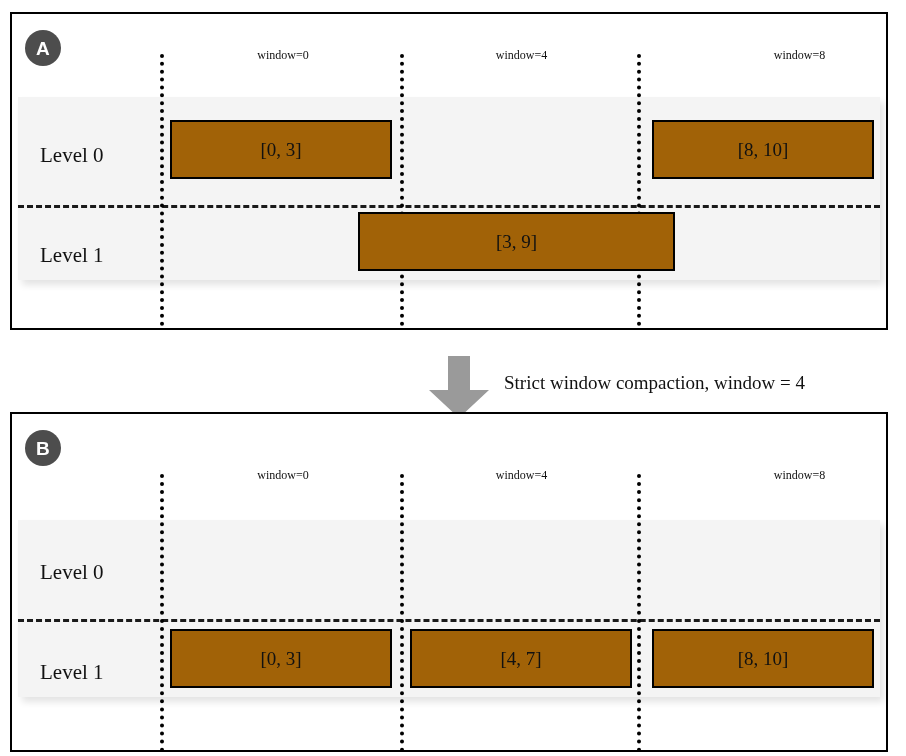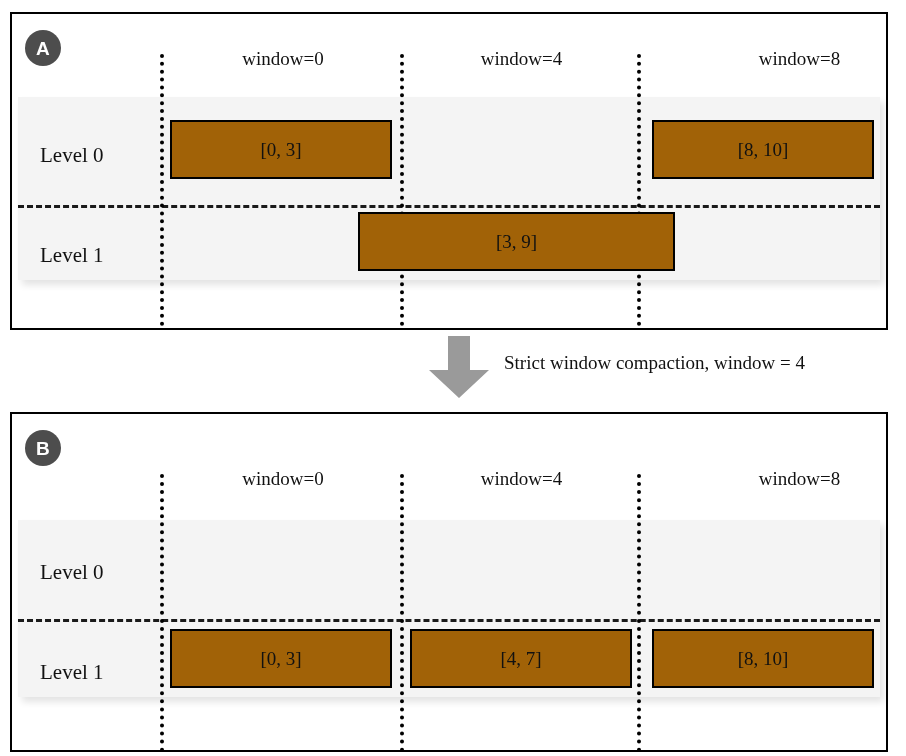--- a/index.html
+++ b/index.html
@@ -84,21 +84,21 @@
   }
   #panel-a .window-rule { top: 40px;  height: 272px; }
   #panel-b .window-rule { top: 60px;  height: 278px; }
   .rule-0 { left: 148px; }
   .rule-1 { left: 388px; }
   .rule-2 { left: 625px; }
 
   
   .col-header {
     position: absolute;
-    font-size: 19px;
+    font-size: 12px;
     color: #111111;
     text-align: center;
     white-space: nowrap;
   }
   #panel-a .col-header { top: 34px; }
   #panel-b .col-header { top: 54px; }
   .col-0 { left: 152px; width: 238px; }
   .col-1 { left: 392px; width: 235px; }
   .col-2 { left: 665px; width: 245px; }
 
@@ -137,21 +137,21 @@
 
   
   #b-box-0 { left: 158px; width: 222px; top: 215px; }
   #b-box-1 { left: 398px; width: 222px; top: 215px; }
   #b-box-2 { left: 640px; width: 222px; top: 215px; }
 
   
   #transition {
     position: absolute;
     left: 0;
-    top: 330px;
+    top: 350px;
     width: 906px;
     height: 74px;
     text-decoration: underline;
   }
   #down-arrow {
     position: absolute;
     left: 427px;
     top: 6px;
     width: 64px;
     height: 62px;

